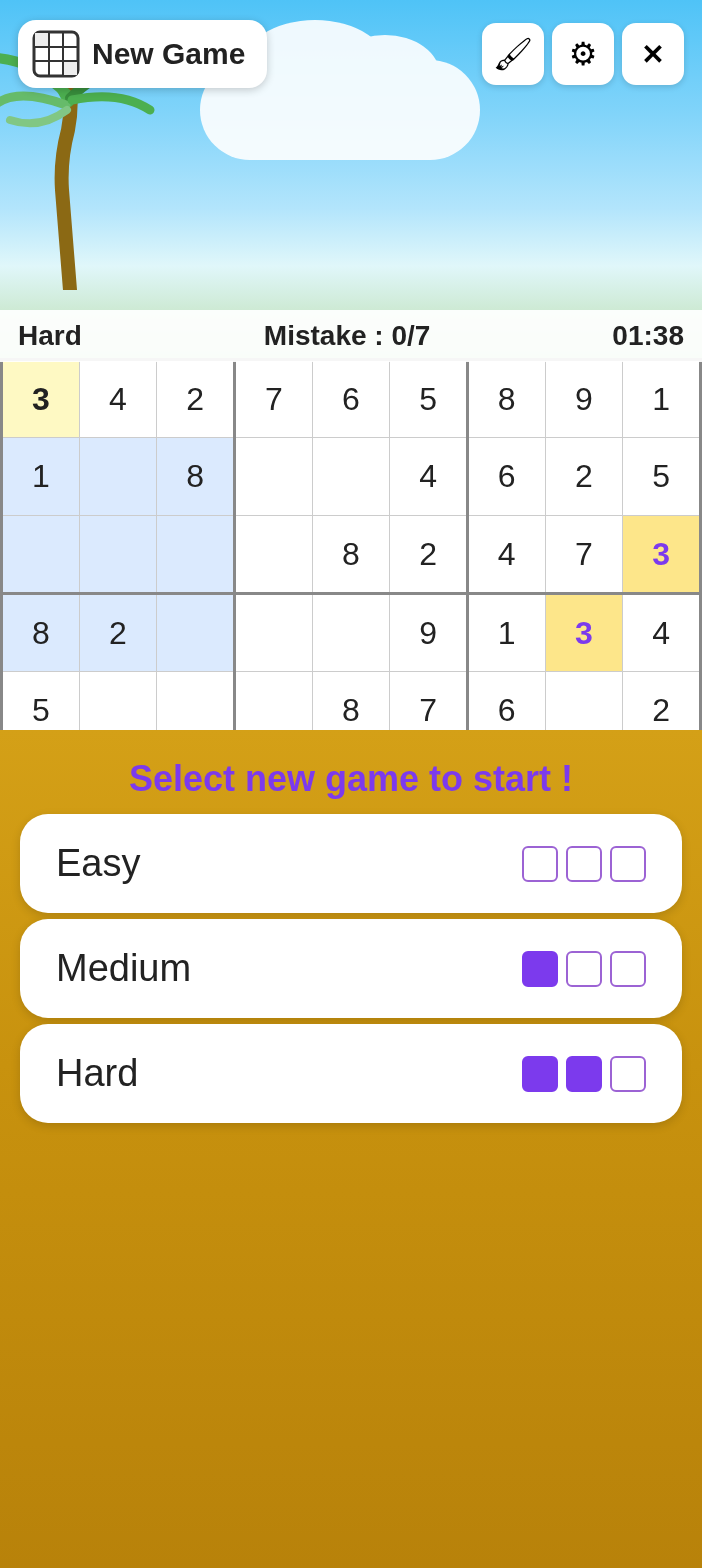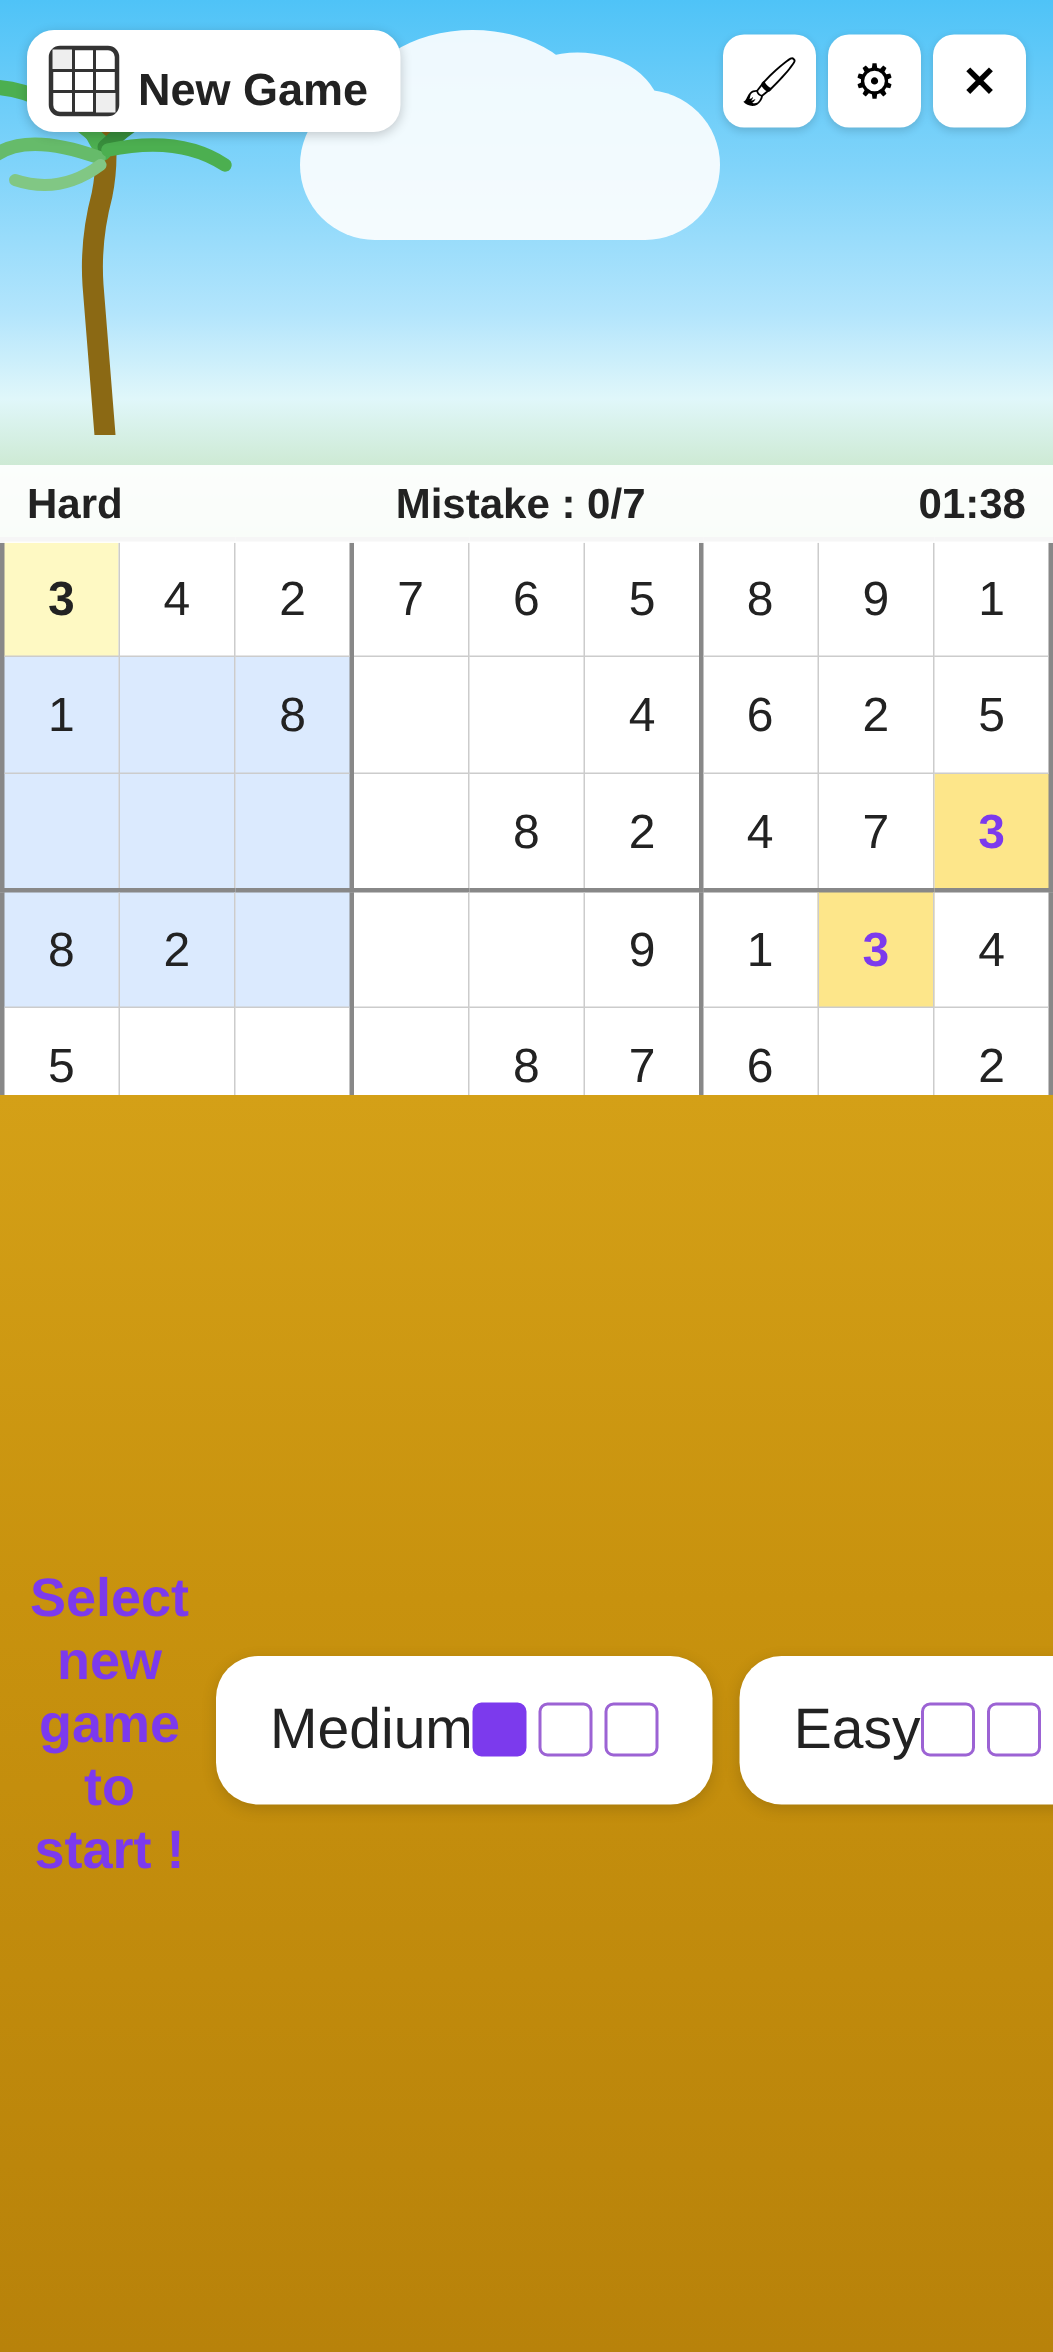--- a/index.html
+++ b/index.html
@@ -62,21 +62,21 @@
       left: 0; right: 0;
       display: flex;
       justify-content: space-between;
       align-items: center;
       padding: 0 18px;
       z-index: 10;
     }
 
     .new-game-btn {
       display: flex;
-      align-items: flex-end;
+      align-items: center;
       background: white;
       border-radius: 18px;
       padding: 10px 22px 10px 14px;
       gap: 12px;
       box-shadow: 0 2px 8px rgba(0,0,0,0.2);
       cursor: pointer;
       border: none;
     }
 
     .sudoku-icon {
@@ -174,24 +174,24 @@
 
     
     .overlay-panel {
       position: absolute;
       top: 730px;
       left: 0; right: 0;
       bottom: 0;
       background: linear-gradient(180deg, #d4a017 0%, #c8920e 40%, #b8820a 100%);
       z-index: 20;
       display: flex;
-      flex-direction: row;
+      flex-direction: column;
       align-items: center;
       padding: 28px 20px 20px;
-      gap: 18px;
+      gap: 6px;
     }
 
     .select-text {
       font-size: 36px;
       font-weight: bold;
       color: #7c3aed;
       margin-bottom: 8px;
       text-align: center;
     }
 
@@ -355,32 +355,32 @@
       <td>2</td>
     </tr>
   </tbody>
     </table>
 </div>
 
 <div class="overlay-panel">
   <div class="select-text">Select new game to start !</div>
 
   <button class="difficulty-btn">
+    <span class="difficulty-label">Easy</span>
+    <div class="difficulty-dots">
+      <div class="dot empty-dot"></div>
+      <div class="dot empty-dot"></div>
+      <div class="dot empty-dot"></div>
+    </div>
+  </button>
+
+  <button class="difficulty-btn">
     <span class="difficulty-label">Medium</span>
     <div class="difficulty-dots">
       <div class="dot filled"></div>
-      <div class="dot empty-dot"></div>
-      <div class="dot empty-dot"></div>
-    </div>
-  </button>
-
-  <button class="difficulty-btn">
-    <span class="difficulty-label">Easy</span>
-    <div class="difficulty-dots">
-      <div class="dot empty-dot"></div>
       <div class="dot empty-dot"></div>
       <div class="dot empty-dot"></div>
     </div>
   </button>
 
   <button class="difficulty-btn">
     <span class="difficulty-label">Hard</span>
     <div class="difficulty-dots">
       <div class="dot filled"></div>
       <div class="dot filled"></div>

